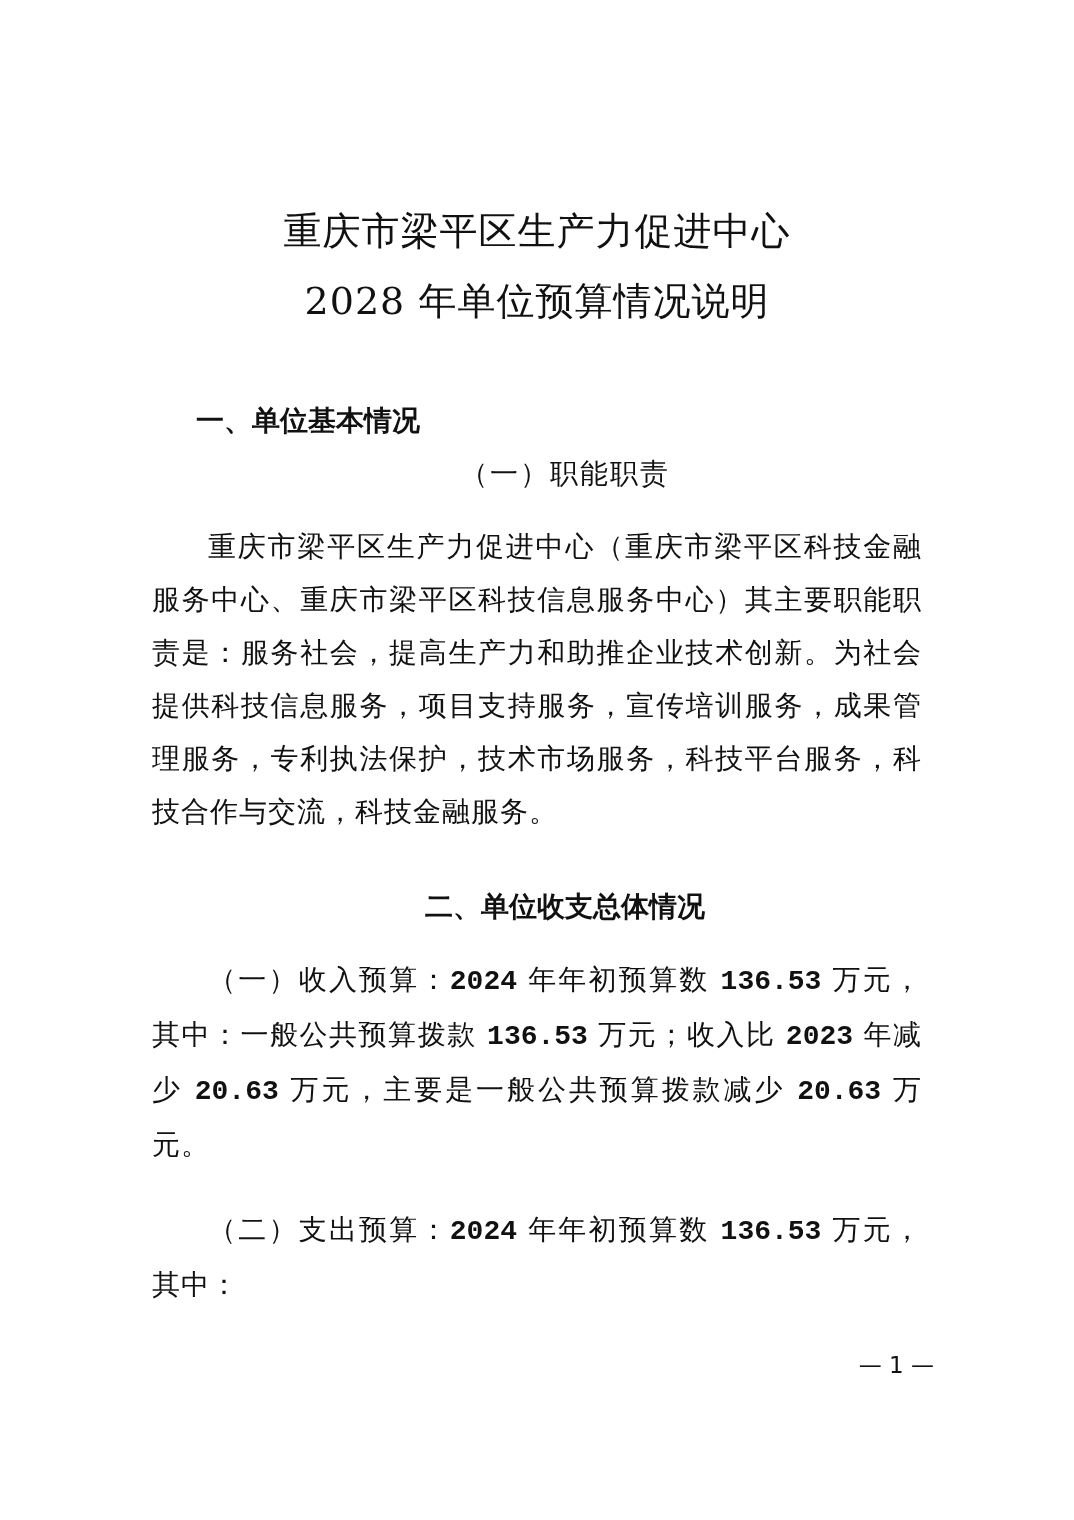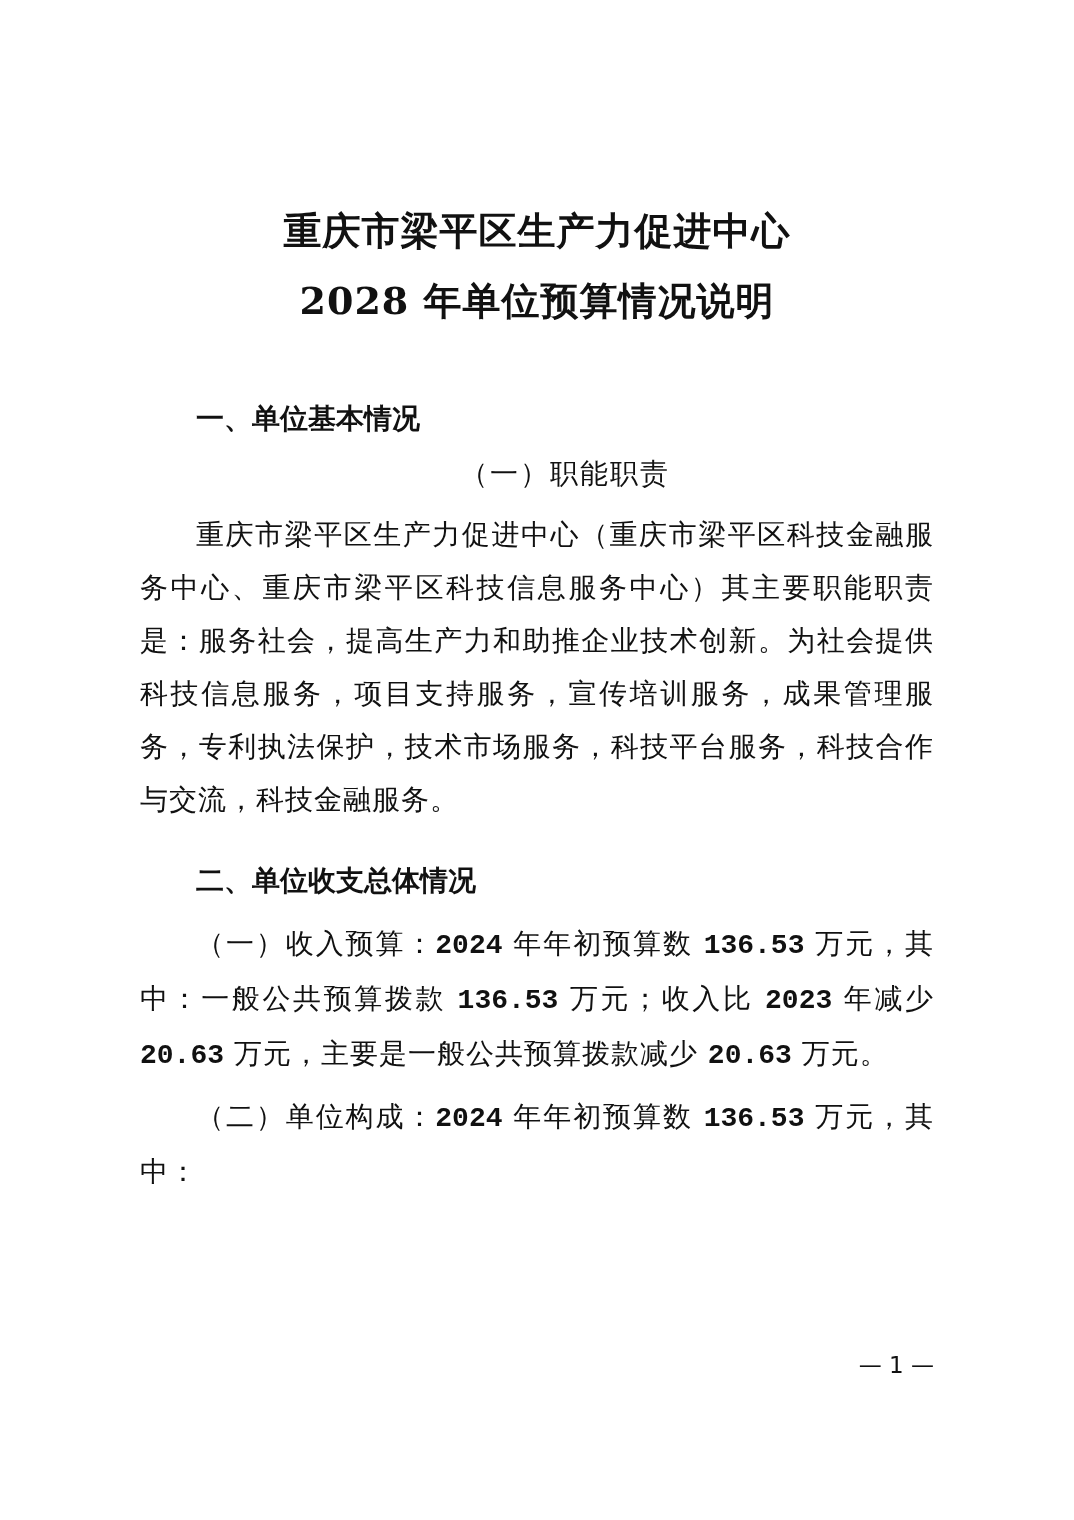--- a/index.html
+++ b/index.html
@@ -16,54 +16,54 @@
     color: #111111;
     box-sizing: border-box;
     padding: 0 140px;
     overflow: hidden;
     font-family: "DejaVu Serif", "Liberation Serif", serif;
   }
   .doc-title {
     margin-top: 196px;
     text-align: center;
     font-family: "DejaVu Serif", "Liberation Serif", serif;
-    font-weight: 700;
+    font-weight: 400;
     font-size: 38px;
     line-height: 70px;
     letter-spacing: 1px;
   }
   .section-heading {
-    font-family: Liberation Mono, monospace;
+    font-family: Liberation Sans, sans-serif;
     font-weight: 700;
     font-size: 28px;
     line-height: 53px;
     text-indent: 2em;
     margin: 0;
   }
   .heading-1 { margin-top: 58px; }
-  .heading-2 { margin-top: 0; }
+  .heading-2 { margin-top: 0; text-align: center; }
   .sub-heading {
     font-family: "DejaVu Serif", "Liberation Serif", serif;
     font-weight: 400;
     font-size: 28px;
     line-height: 53px;
     text-indent: 2em;
     letter-spacing: 2px;
     margin: 0;
     text-align: center;
   }
   .body-para {
     font-family: "DejaVu Serif", "Liberation Serif", serif;
     font-weight: 400;
     font-size: 28px;
     line-height: 53px;
     text-indent: 2em;
     text-align: justify;
     letter-spacing: 1px;
-    margin: 0;
+    margin: 12px;
   }
   .body-para .num {
     font-family: Liberation Mono, monospace;
     font-weight: 700;
     letter-spacing: 0;
   }
   .spacer-8  { height: 8px; }
   .spacer-14 { height: 14px; }
   .page-footer {
     position: absolute;
@@ -104,18 +104,18 @@
 
   <div class="spacer-8"></div>
 
   <p class="body-para">
     <span class="cn">（一）收入预算：</span><span class="num">2024</span><span class="cn"> 年年初预算数 </span><span class="num">136.53</span><span class="cn"> 万元，其中：一般公共预算拨款 </span><span class="num">136.53</span><span class="cn"> 万元；收入比 </span><span class="num">2023</span><span class="cn"> 年减少 </span><span class="num">20.63</span><span class="cn"> 万元，主要是一般公共预算拨款减少 </span><span class="num">20.63</span><span class="cn"> 万元。</span>
   </p>
 
   <div class="spacer-8"></div>
 
   <p class="body-para">
-    <span class="cn">（二）单位构成：</span><span class="num">2024</span><span class="cn"> 年年初预算数 </span><span class="num">136.53</span><span class="cn"> 万元，其中：</span>
+    <span class="cn">（二）支出预算：</span><span class="num">2024</span><span class="cn"> 年年初预算数 </span><span class="num">136.53</span><span class="cn"> 万元，其中：</span>
   </p>
 
   <div class="page-footer">— 1 —</div>
 
 </div>
 
 </body></html>

